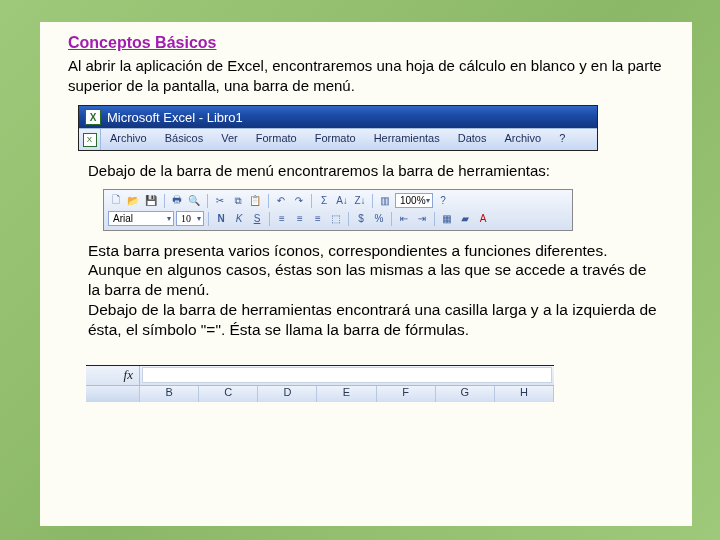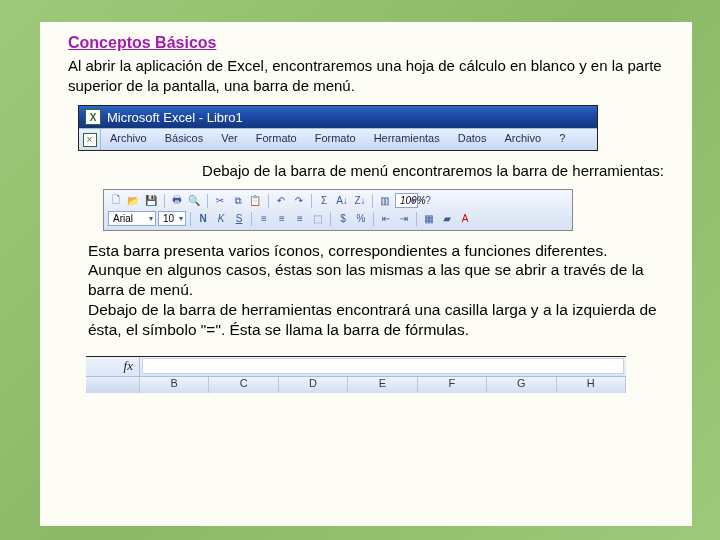--- a/index.html
+++ b/index.html
@@ -88,21 +88,20 @@
     cursor: default;
     text-align: center;
   }
 
   .para {
     font-size: 15px;
     color: #000;
     line-height: 1.3;
     margin-left: 20px;
     margin-bottom: 8px;
-    text-align: right;
   }
 
   
   .toolbar {
     margin: 0 0 10px 35px;
     width: 470px;
     border: 1px solid #888;
     background: linear-gradient(to bottom, #f4f7fd, #d6e1f3);
     padding: 2px 4px;
     font-family: Tahoma, Arial, sans-serif;
@@ -132,36 +131,36 @@
     display: flex; align-items: center;
     position: relative;
   }
   .tb-combo::after {
     content: "▾";
     position: absolute;
     right: 2px;
     font-size: 8px;
     color: #3a5a9a;
   }
-  .font-combo { width: 48px; }
-  .size-combo { width: 28px; }
-  .zoom-combo { width: 23px; font-style: italic; }
+  .font-combo { width: 66px; }
+  .size-combo { width: 28px; font-family: Liberation Serif, serif; }
+  .zoom-combo { width: 38px; }
 
   .bodytext {
     font-size: 15.5px;
     color: #000;
     line-height: 1.28;
     margin-left: 20px;
     margin-right: 4px;
   }
 
   
   .formula-area {
-    margin: 16px 0 0 18px;
-    width: 540px;
+    margin: 25px 0 0 18px;
+    width: 468px;
     border-top: 1px solid #222;
   }
   .fb {
     background: linear-gradient(to bottom, #eef3fb, #dbe5f4);
     height: 20px;
     display: flex;
     align-items: center;
     border-bottom: 1px solid #a7bde0;
   }
   .fb .fxcell {
@@ -298,21 +297,21 @@
       <div class="tb-sep"></div>
       <div class="tb-btn">▦</div>
       <div class="tb-btn">▰</div>
       <div class="tb-btn">
           <span style="color:#c00">A</span>
         </div>
     </div>
   </div>
 
   <div class="bodytext">
-    <span>Esta barra presenta varios íconos, correspondientes a funciones diferentes. Aunque en algunos casos, éstas son las mismas a las que se abrir a través de la barra de menú.</span><br>
+    <span>Esta barra presenta varios íconos, correspondientes a funciones diferentes. Aunque en algunos casos, éstas son las mismas a las que se accede a través de la barra de menú.</span><br>
     <span>Debajo de la barra de herramientas encontrará una casilla larga y a la izquierda de ésta, el símbolo "=". Ésta se llama la </span><span class="bold">barra de fórmulas</span><span>.</span>
   </div>
 
   <div class="formula-area">
     <div class="fb">
       <div class="fxcell">
         <span class="fx">fx</span>
       </div>
       <div class="entry"></div>
     </div>

